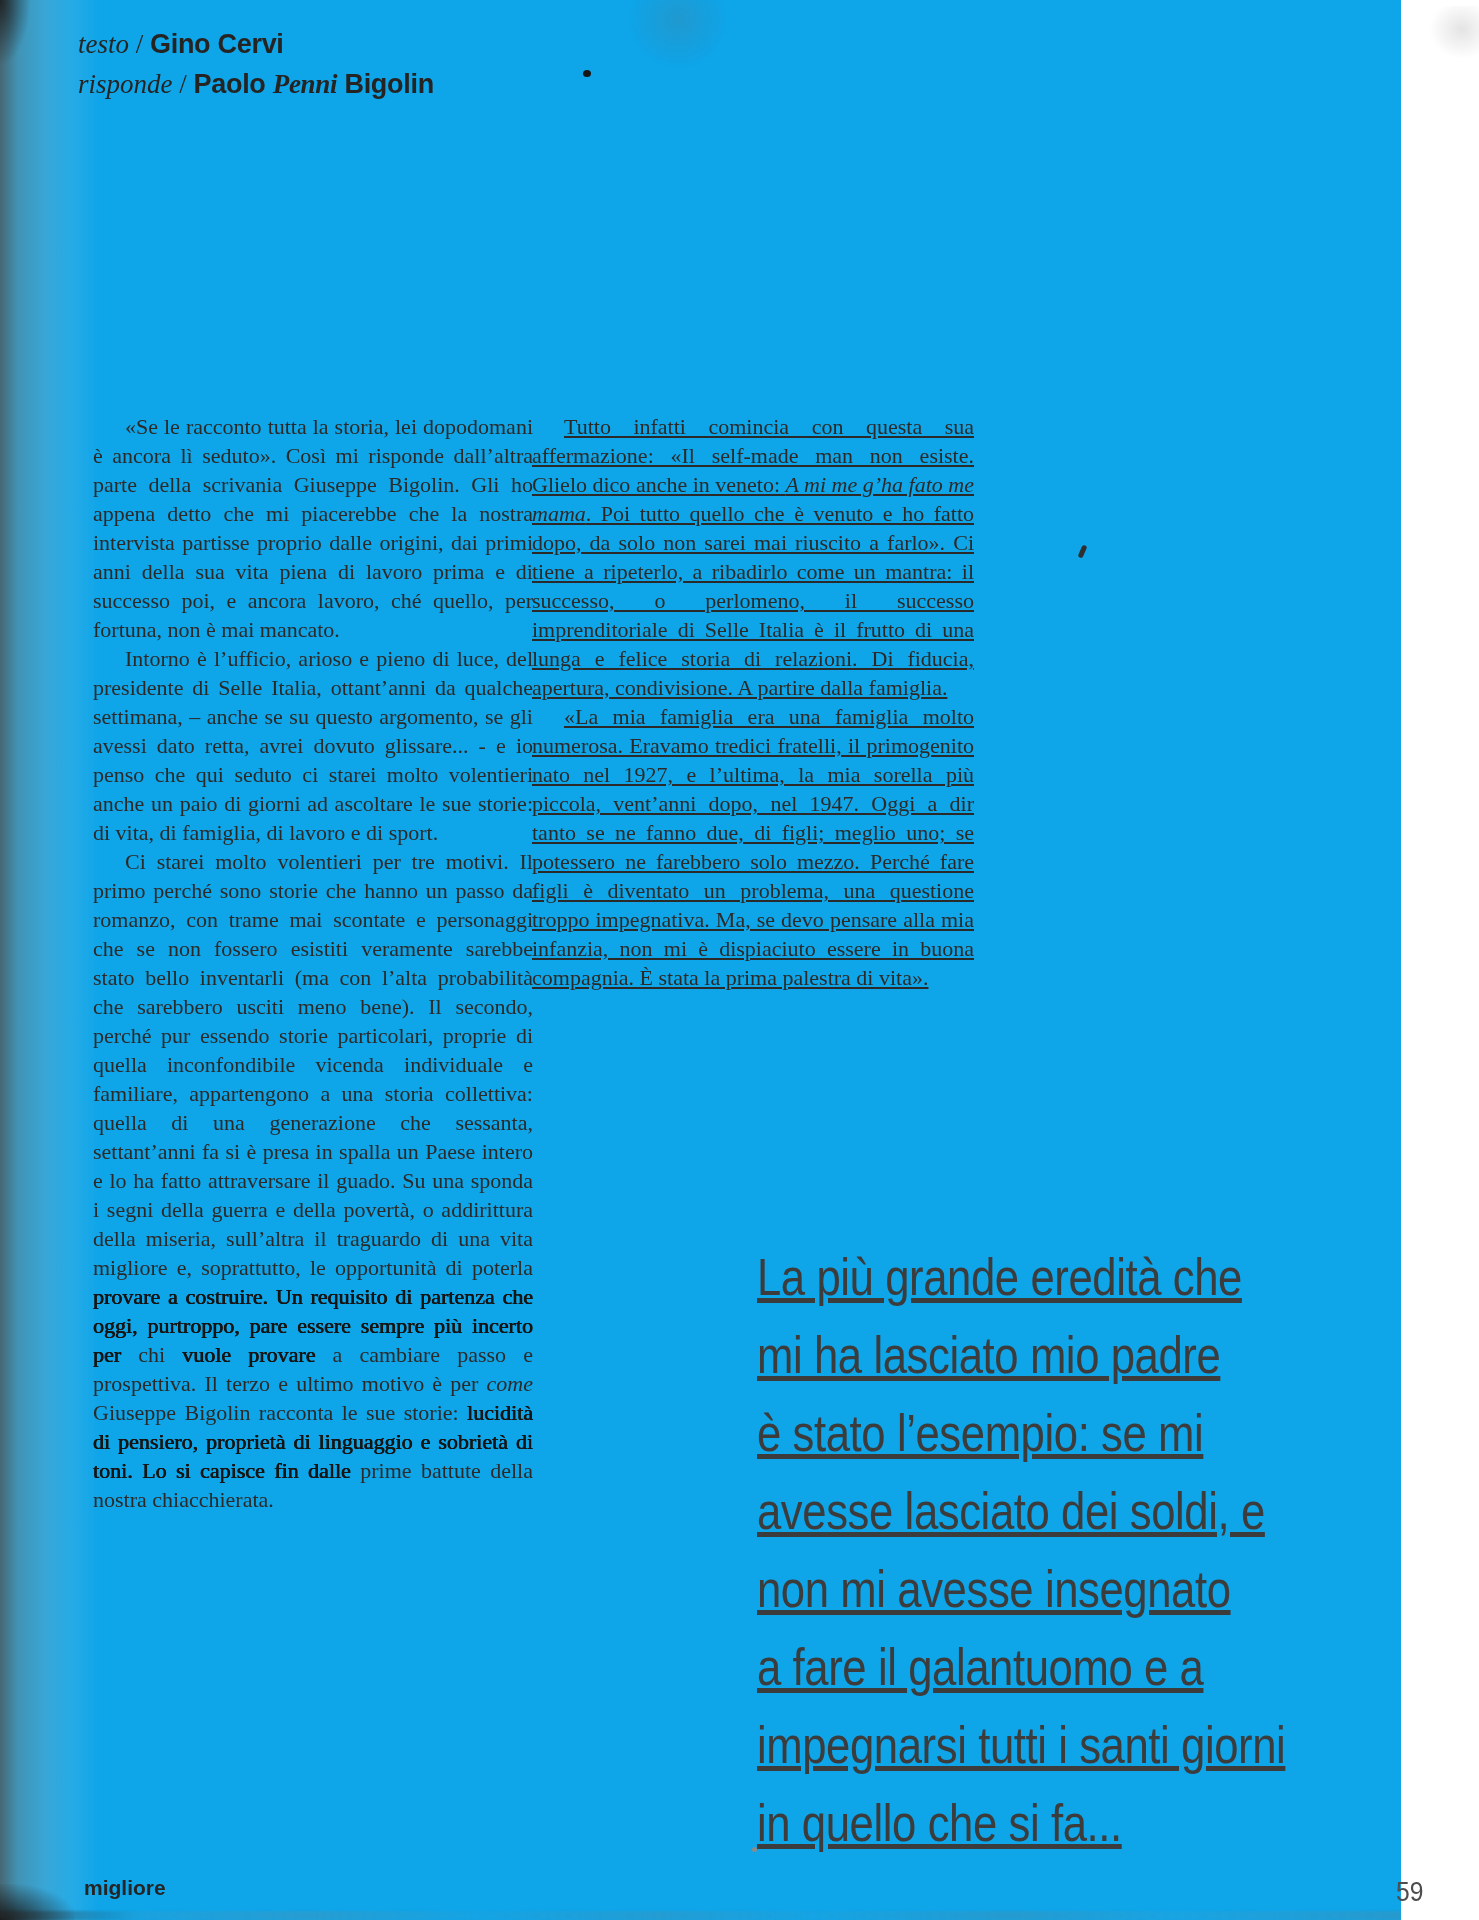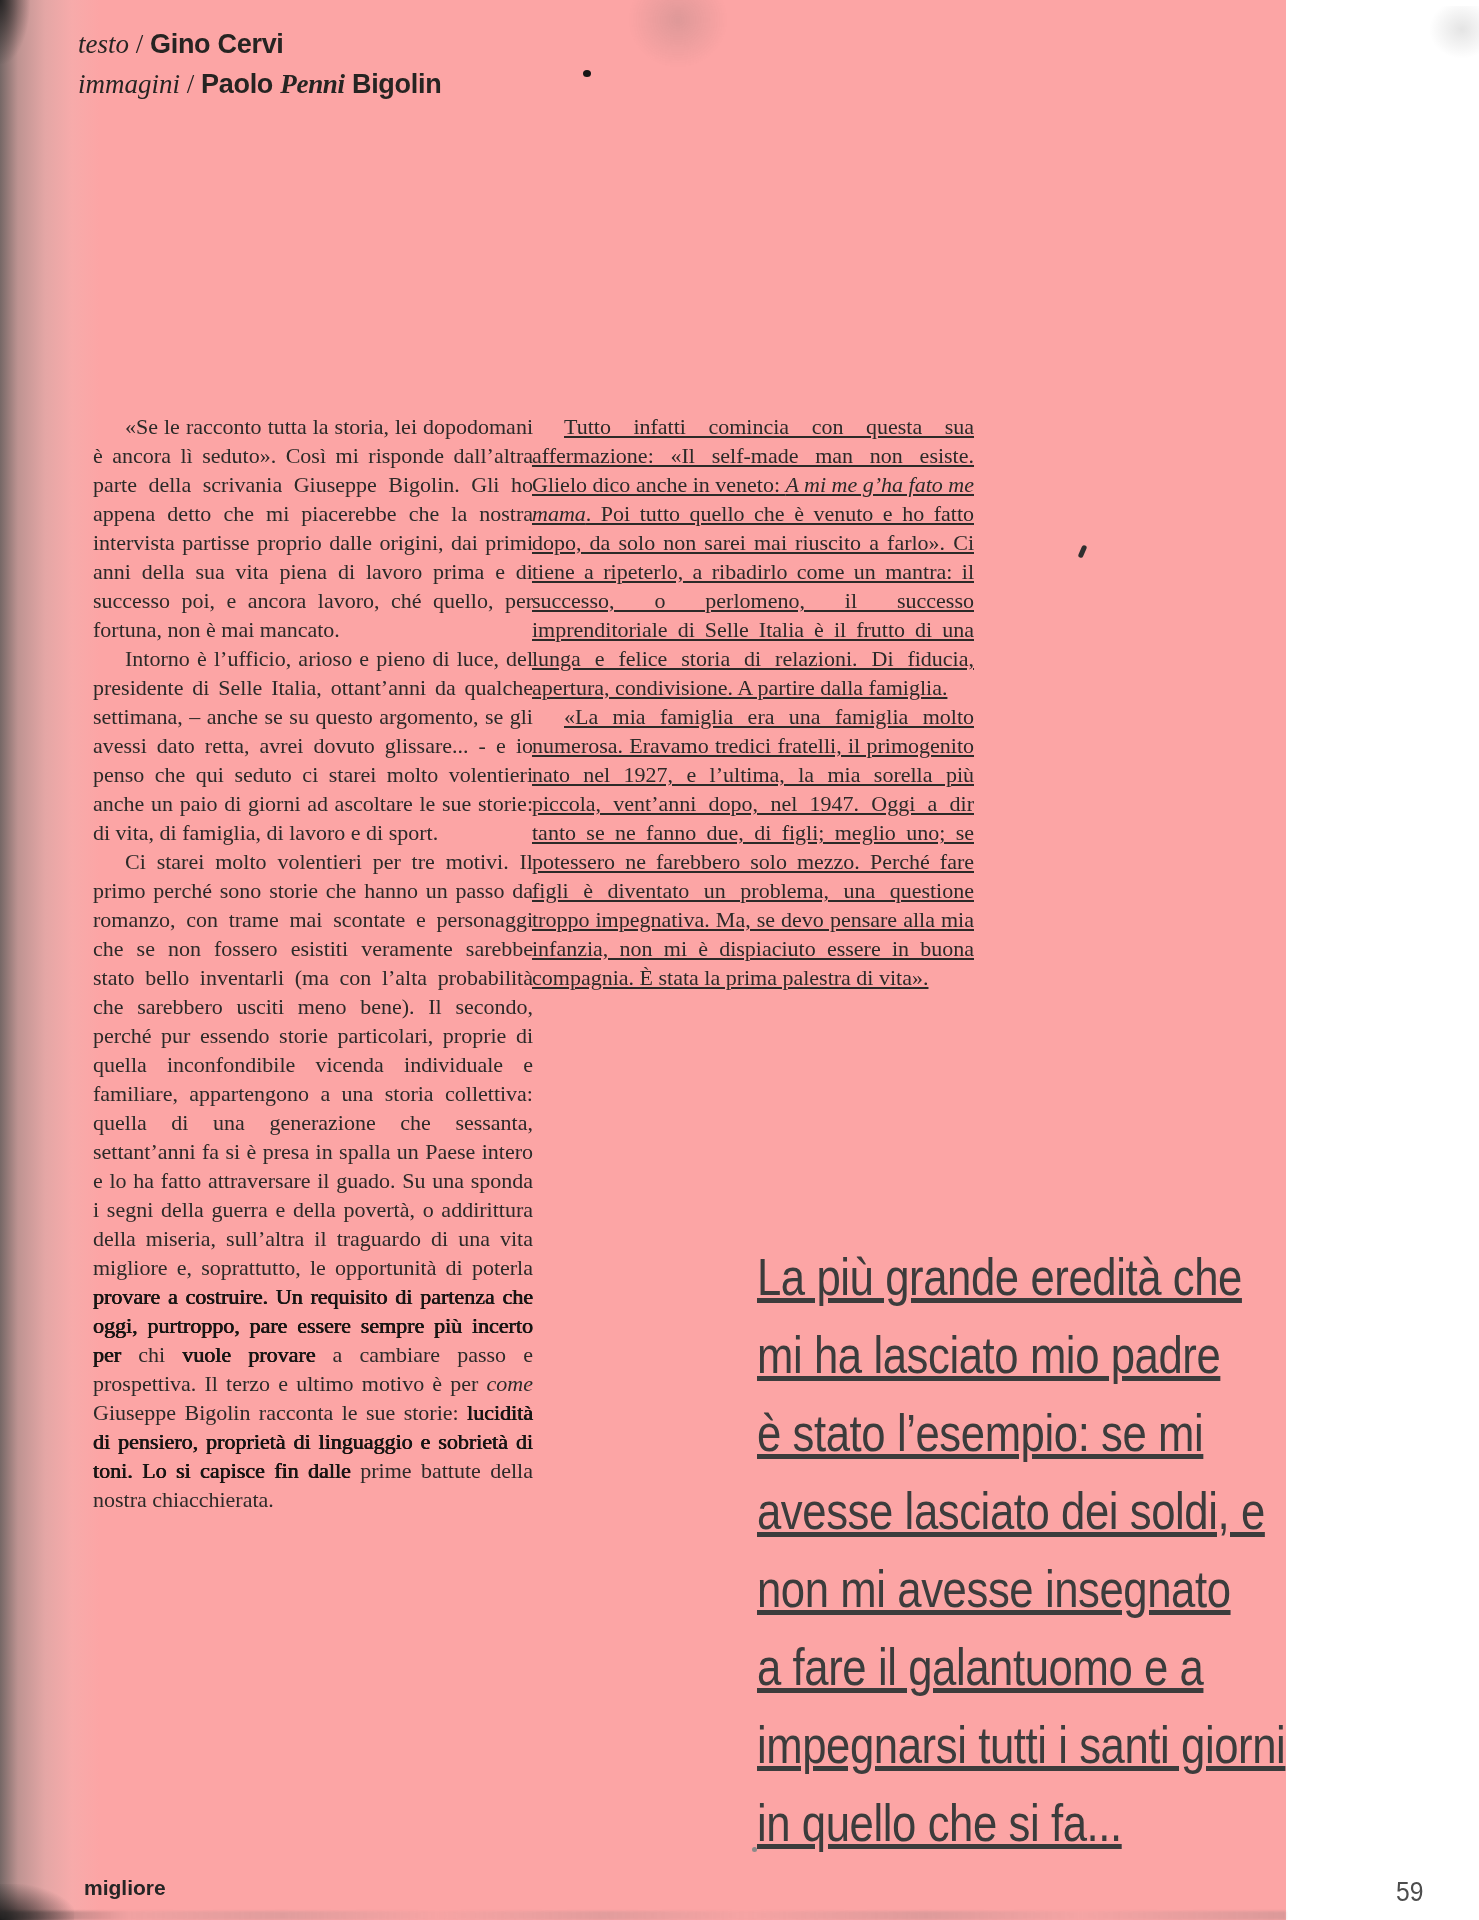--- a/index.html
+++ b/index.html
@@ -6,23 +6,23 @@
     margin: 0;
     padding: 0;
     width: 1479px;
     height: 1920px;
     background: #ffffff;
     overflow: hidden;
   }
   .page {
     position: absolute;
     left: 0; top: 0;
-    width: 1286px;
+    width: 1401px;
     height: 1920px;
-    background: #fca5a5;
+    background: #0ea5e9;
     font-family: "Liberation Serif", serif;
   }
   
   .edge-left {
     position: absolute; left: 0; top: 0; bottom: 0; width: 100px;
     background: linear-gradient(to right,
       rgba(84,88,86,0.80) 0px,
       rgba(122,128,124,0.48) 18px,
       rgba(165,169,165,0.28) 45px,
       rgba(210,211,208,0.12) 72px,
@@ -119,21 +119,21 @@
   <div class="corner-bl"></div>
   <div class="edge-bottom"></div>
   <div class="smudge-top"></div>
   <div class="smudge-tr"></div>
   <div class="speck-a"></div>
   <div class="speck-b"></div>
   <div class="speck-c"></div>
 
   <div class="credits">
     <div class="cr-line"><span class="cr-i">testo</span><span class="cr-s"> / </span><span class="cr-b">Gino Cervi</span></div>
-    <div class="cr-line"><span class="cr-i">immagini</span><span class="cr-s"> / </span><span class="cr-b">Paolo </span><span class="cr-bi">Penni</span><span class="cr-b"> Bigolin</span></div>
+    <div class="cr-line"><span class="cr-i">risponde</span><span class="cr-s"> / </span><span class="cr-b">Paolo </span><span class="cr-bi">Penni</span><span class="cr-b"> Bigolin</span></div>
   </div>
 
   <div class="col col1">
       <p class="para"><span>«Se le racconto tutta la storia, lei dopodomani è ancora lì seduto». Così mi risponde dall’altra parte della scrivania Giuseppe Bigolin. Gli ho appena detto che mi piacerebbe che la nostra intervista partisse proprio dalle origini, dai primi anni della sua vita piena di lavoro prima e di successo poi, e ancora lavoro, ché quello, per fortuna, non è mai mancato.</span></p>
       <p class="para"><span>Intorno è l’ufficio, arioso e pieno di luce, del presidente di Selle Italia, ottant’anni da qualche settimana, – anche se su questo argomento, se gli avessi dato retta, avrei dovuto glissare... - e io penso che qui seduto ci starei molto volentieri anche un paio di giorni ad ascoltare le sue storie: di vita, di famiglia, di lavoro e di sport.</span></p>
       <p class="para"><span>Ci starei molto volentieri per tre motivi. Il primo perché sono storie che hanno un passo da romanzo, con trame mai scontate e personaggi che se non fossero esistiti veramente sarebbe stato bello inventarli (ma con l’alta probabilità che sarebbero usciti meno bene). Il secondo, perché pur essendo storie particolari, proprie di quella inconfondibile vicenda individuale e familiare, appartengono a una storia collettiva: quella di una generazione che sessanta, settant’anni fa si è presa in spalla un Paese intero e lo ha fatto attraversare il guado. Su una sponda i segni della guerra e della povertà, o addirittura della miseria, sull’altra il traguardo di una vita migliore e, soprattutto, le opportunità di poterla </span><span class="dk">provare a costruire. Un requisito di partenza che oggi, purtroppo, pare essere sempre più incerto per </span><span>chi </span><span class="dk">vuole provare </span><span>a cambiare passo e prospettiva. Il terzo e ultimo motivo è per </span><span class="i">come</span><span> Giuseppe Bigolin racconta le sue storie: </span><span class="dk">lucidità di pensiero, proprietà di linguaggio e sobrietà di toni. Lo si capisce fin dalle </span><span>prime battute della nostra chiacchierata.</span></p>
     </div>
   <div class="col col2">
       <p class="para"><span>Tutto infatti comincia con questa sua affermazione: «Il self-made man non esiste. Glielo dico anche in veneto: </span><span class="i">A mi me g’ha fato me mama</span><span>. Poi tutto quello che è venuto e ho fatto dopo, da solo non sarei mai riuscito a farlo». Ci tiene a ripeterlo, a ribadirlo come un mantra: il successo, o perlomeno, il successo imprenditoriale di Selle Italia è il frutto di una lunga e felice storia di relazioni. Di fiducia, apertura, condivisione. A partire dalla famiglia.</span></p>
       <p class="para"><span>«La mia famiglia era una famiglia molto numerosa. Eravamo tredici fratelli, il primogenito nato nel 1927, e l’ultima, la mia sorella più piccola, vent’anni dopo, nel 1947. Oggi a dir tanto se ne fanno due, di figli; meglio uno; se potessero ne farebbero solo mezzo. Perché fare figli è diventato un problema, una questione troppo impegnativa. Ma, se devo pensare alla mia infanzia, non mi è dispiaciuto essere in buona compagnia. È stata la prima palestra di vita».</span></p>

